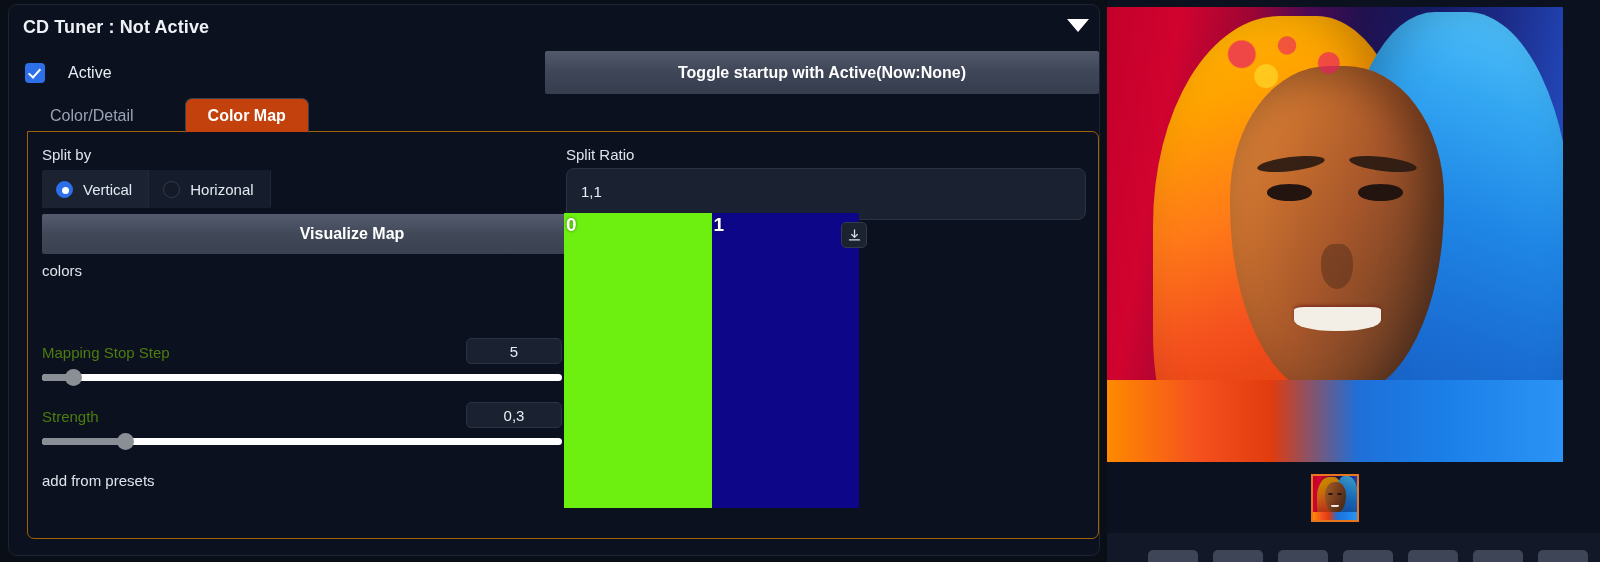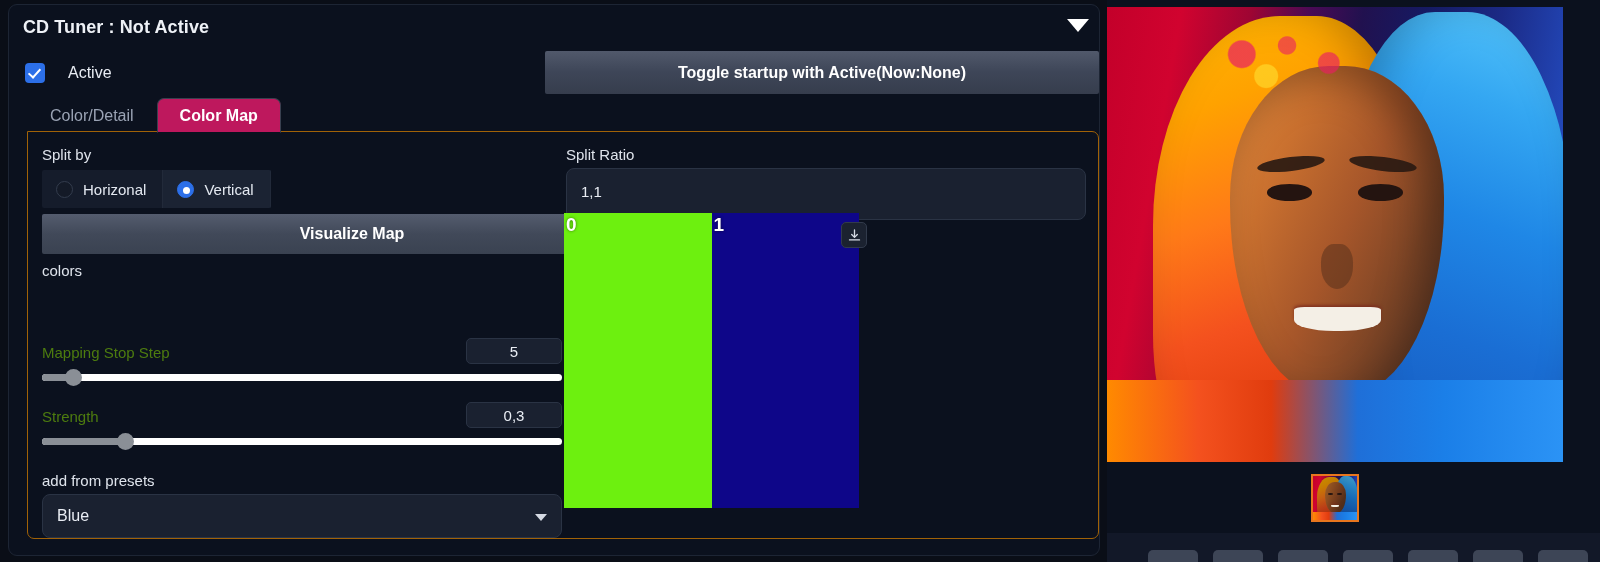--- a/index.html
+++ b/index.html
@@ -74,24 +74,24 @@
   .tab {
     height: 35px; padding: 0 22px;
     display: flex; align-items: center; justify-content: center;
     font-size: 16px; color: #9aa3b4;
     cursor: pointer; background: transparent;
     border: 1px solid transparent;
     border-radius: 7px 7px 0 0;
   }
   .tab.active {
     color: #FFFFFF; font-weight: 700;
-    background: #be185d;
+    background: #c2410c;
     border-color: #39404f;
     border-bottom-color: #0B111E;
-    position: relative; z-index: 3;
+    position: relative; z-index: 3; margin-left: 28px;
   }
 
   
   #tab-body {
     position: absolute; left: 18px; top: 126px;
     width: 1072px; height: 408px;
     border: 1px solid #a16207;
     border-radius: 0 7px 7px 7px;
     background: #0B111E;
   }
@@ -355,27 +355,27 @@
   <div id="tabs">
     <div class="tab">Color/Detail</div>
     <div class="tab active">Color Map</div>
   </div>
 
   <div id="tab-body">
 
     <div id="split-by-label" class="field-label">Split by</div>
 
     <div id="split-radio-group">
+      <div class="radio-opt selected">
+        <span class="rdot"></span>
+        <span>Vertical</span>
+      </div>
       <div class="radio-opt">
         <span class="rdot"></span>
         <span>Horizonal</span>
-      </div>
-      <div class="radio-opt selected">
-        <span class="rdot"></span>
-        <span>Vertical</span>
       </div>
     </div>
 
     <button id="visualize-map-btn">Visualize Map</button>
 
     <div id="colors-label" class="field-label">colors</div>
 
     <div id="mapping-label" class="slider-row-label">Mapping Stop Step</div>
     <div id="mapping-num" class="num-box">5</div>
     <div id="mapping-track" class="slider-track">
@@ -384,24 +384,20 @@
     </div>
 
     <div id="strength-label" class="slider-row-label">Strength</div>
     <div id="strength-num" class="num-box">0,3</div>
     <div id="strength-track" class="slider-track">
       <div class="slider-fill" style="width: 16%;"></div>
       <div class="slider-knob" style="left: calc(16% - 8px);"></div>
     </div>
 
     <div id="presets-label" class="field-label">add from presets</div>
-    <div id="presets-select">
-      <span>Blue</span>
-      <span id="presets-caret"></span>
-    </div>
 
     <div id="split-ratio-label" class="field-label">Split Ratio</div>
     <textarea id="split-ratio-input" spellcheck="false" style="">1,1</textarea>
 
     <div id="map-viz">
       <div class="map-block" id="map-block-0" style="background: rgb(109, 240, 15); width: 50%;">
         <span class="map-block-index">0</span>
       </div>
       <div class="map-block" id="map-block-1" style="background: rgb(14, 6, 137); width: 50%;">
         <span class="map-block-index">1</span>

